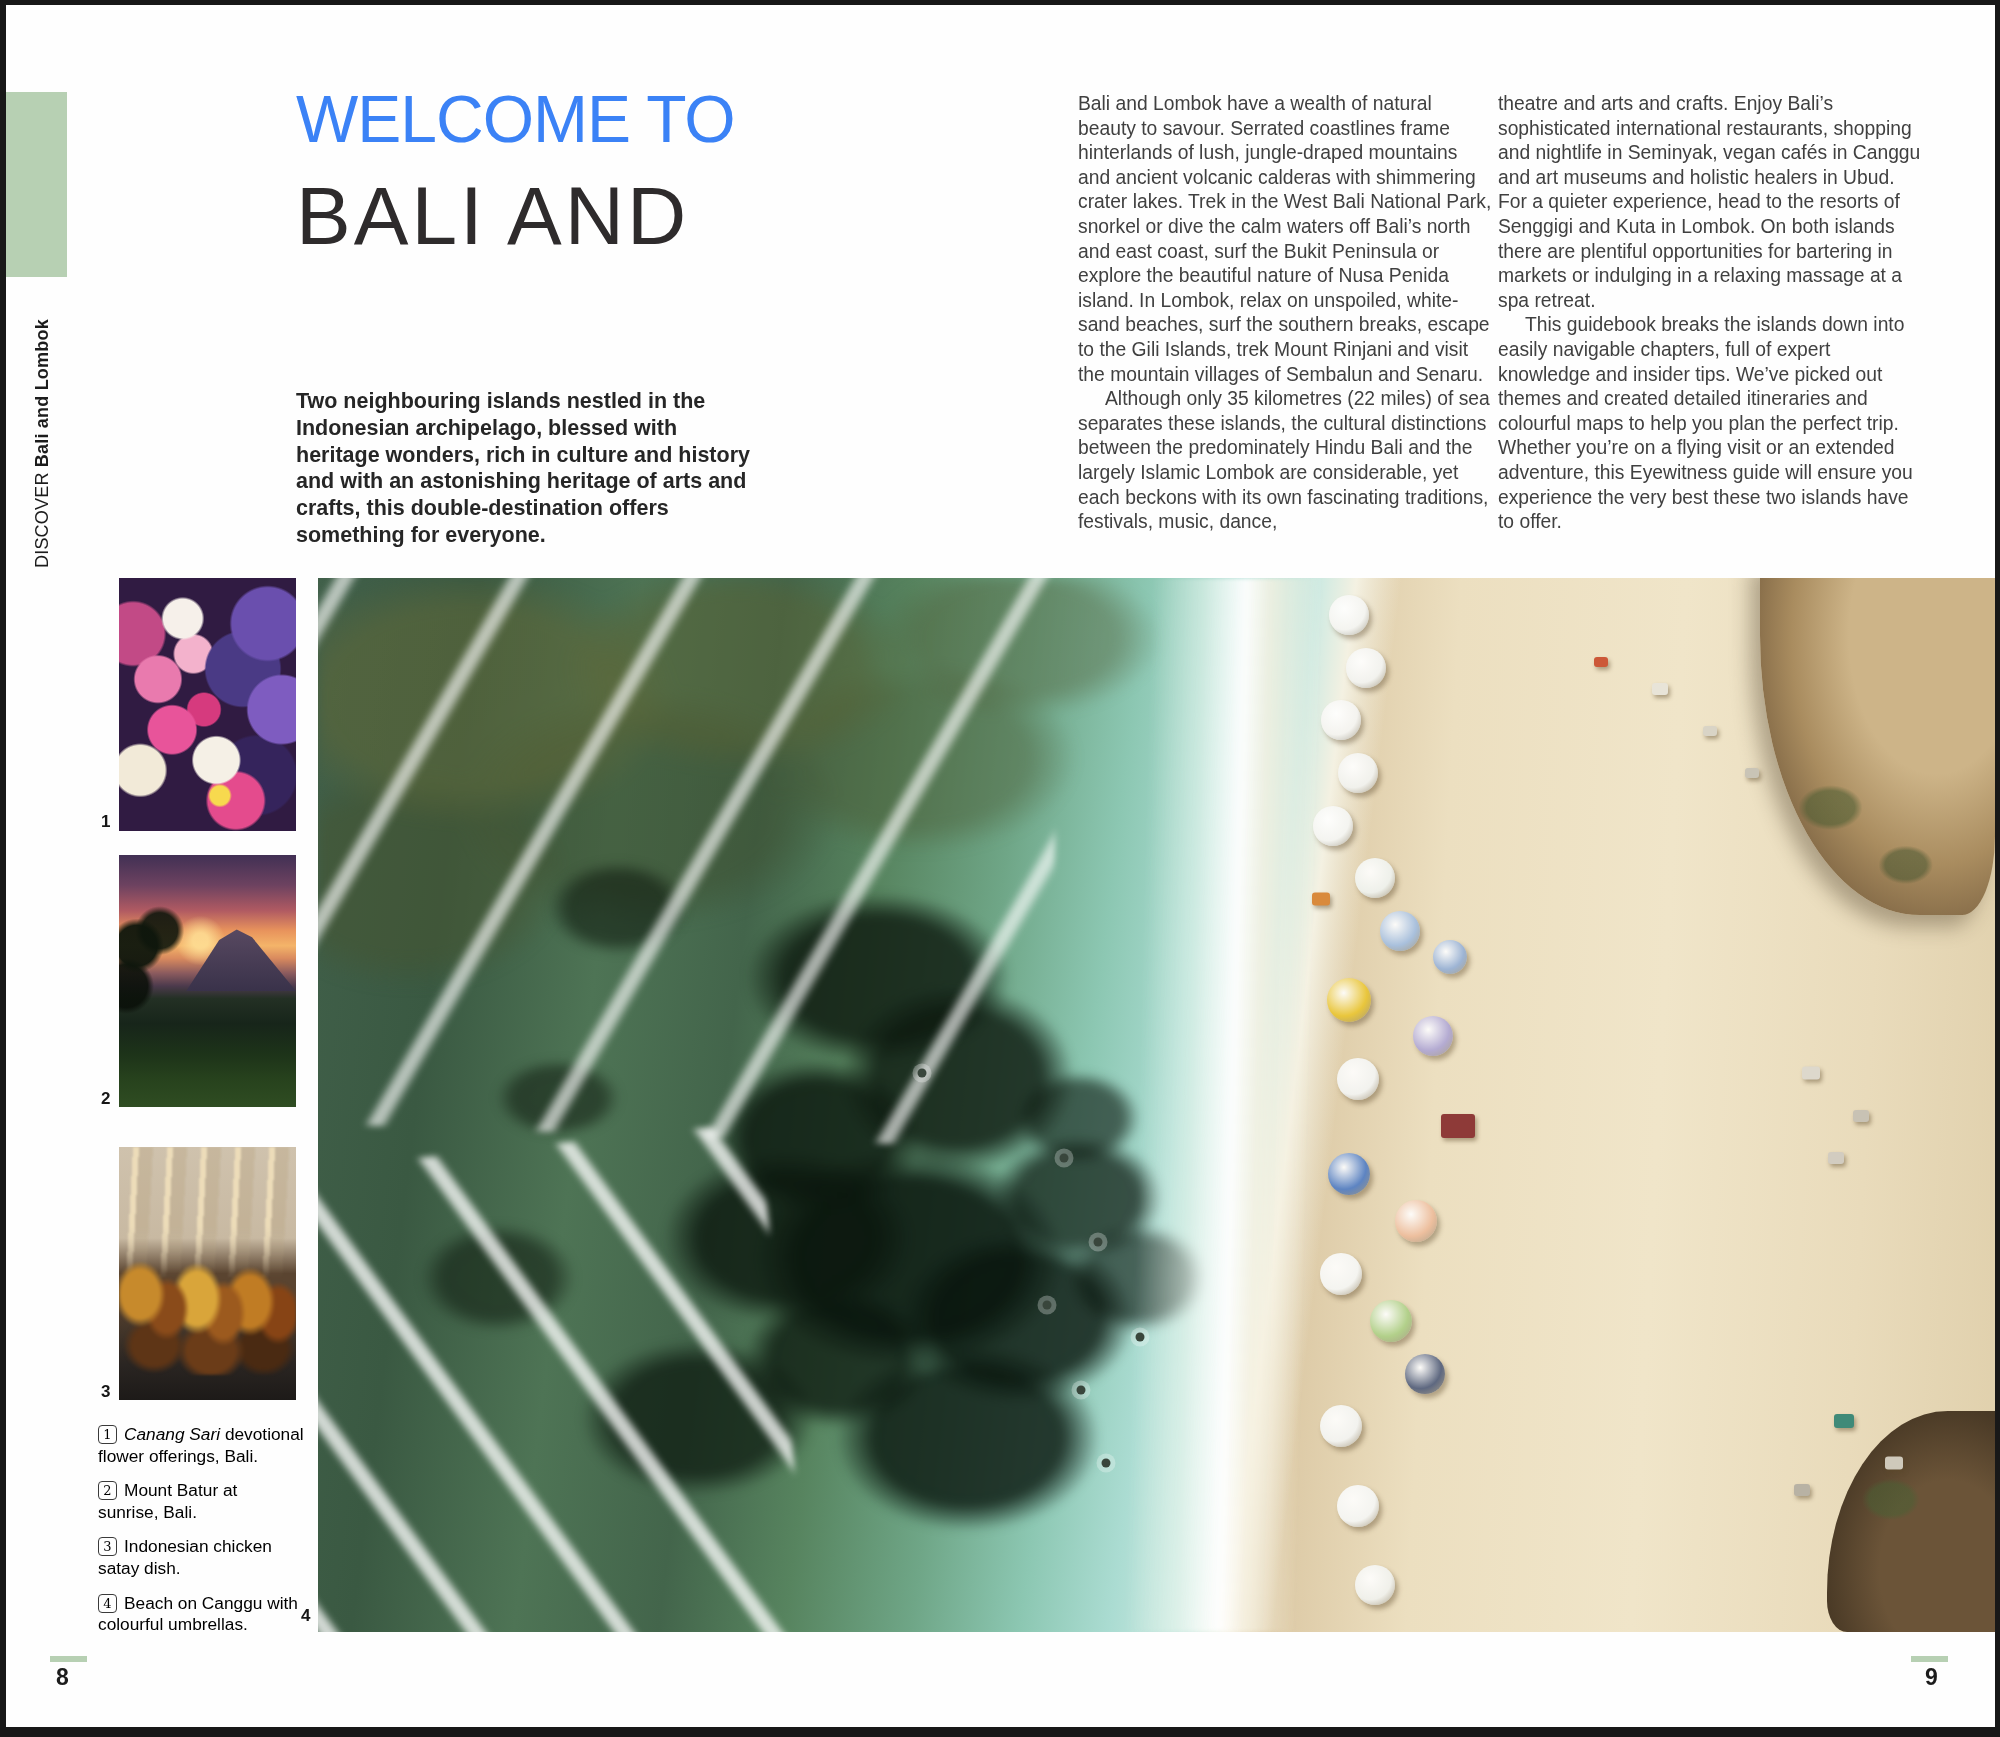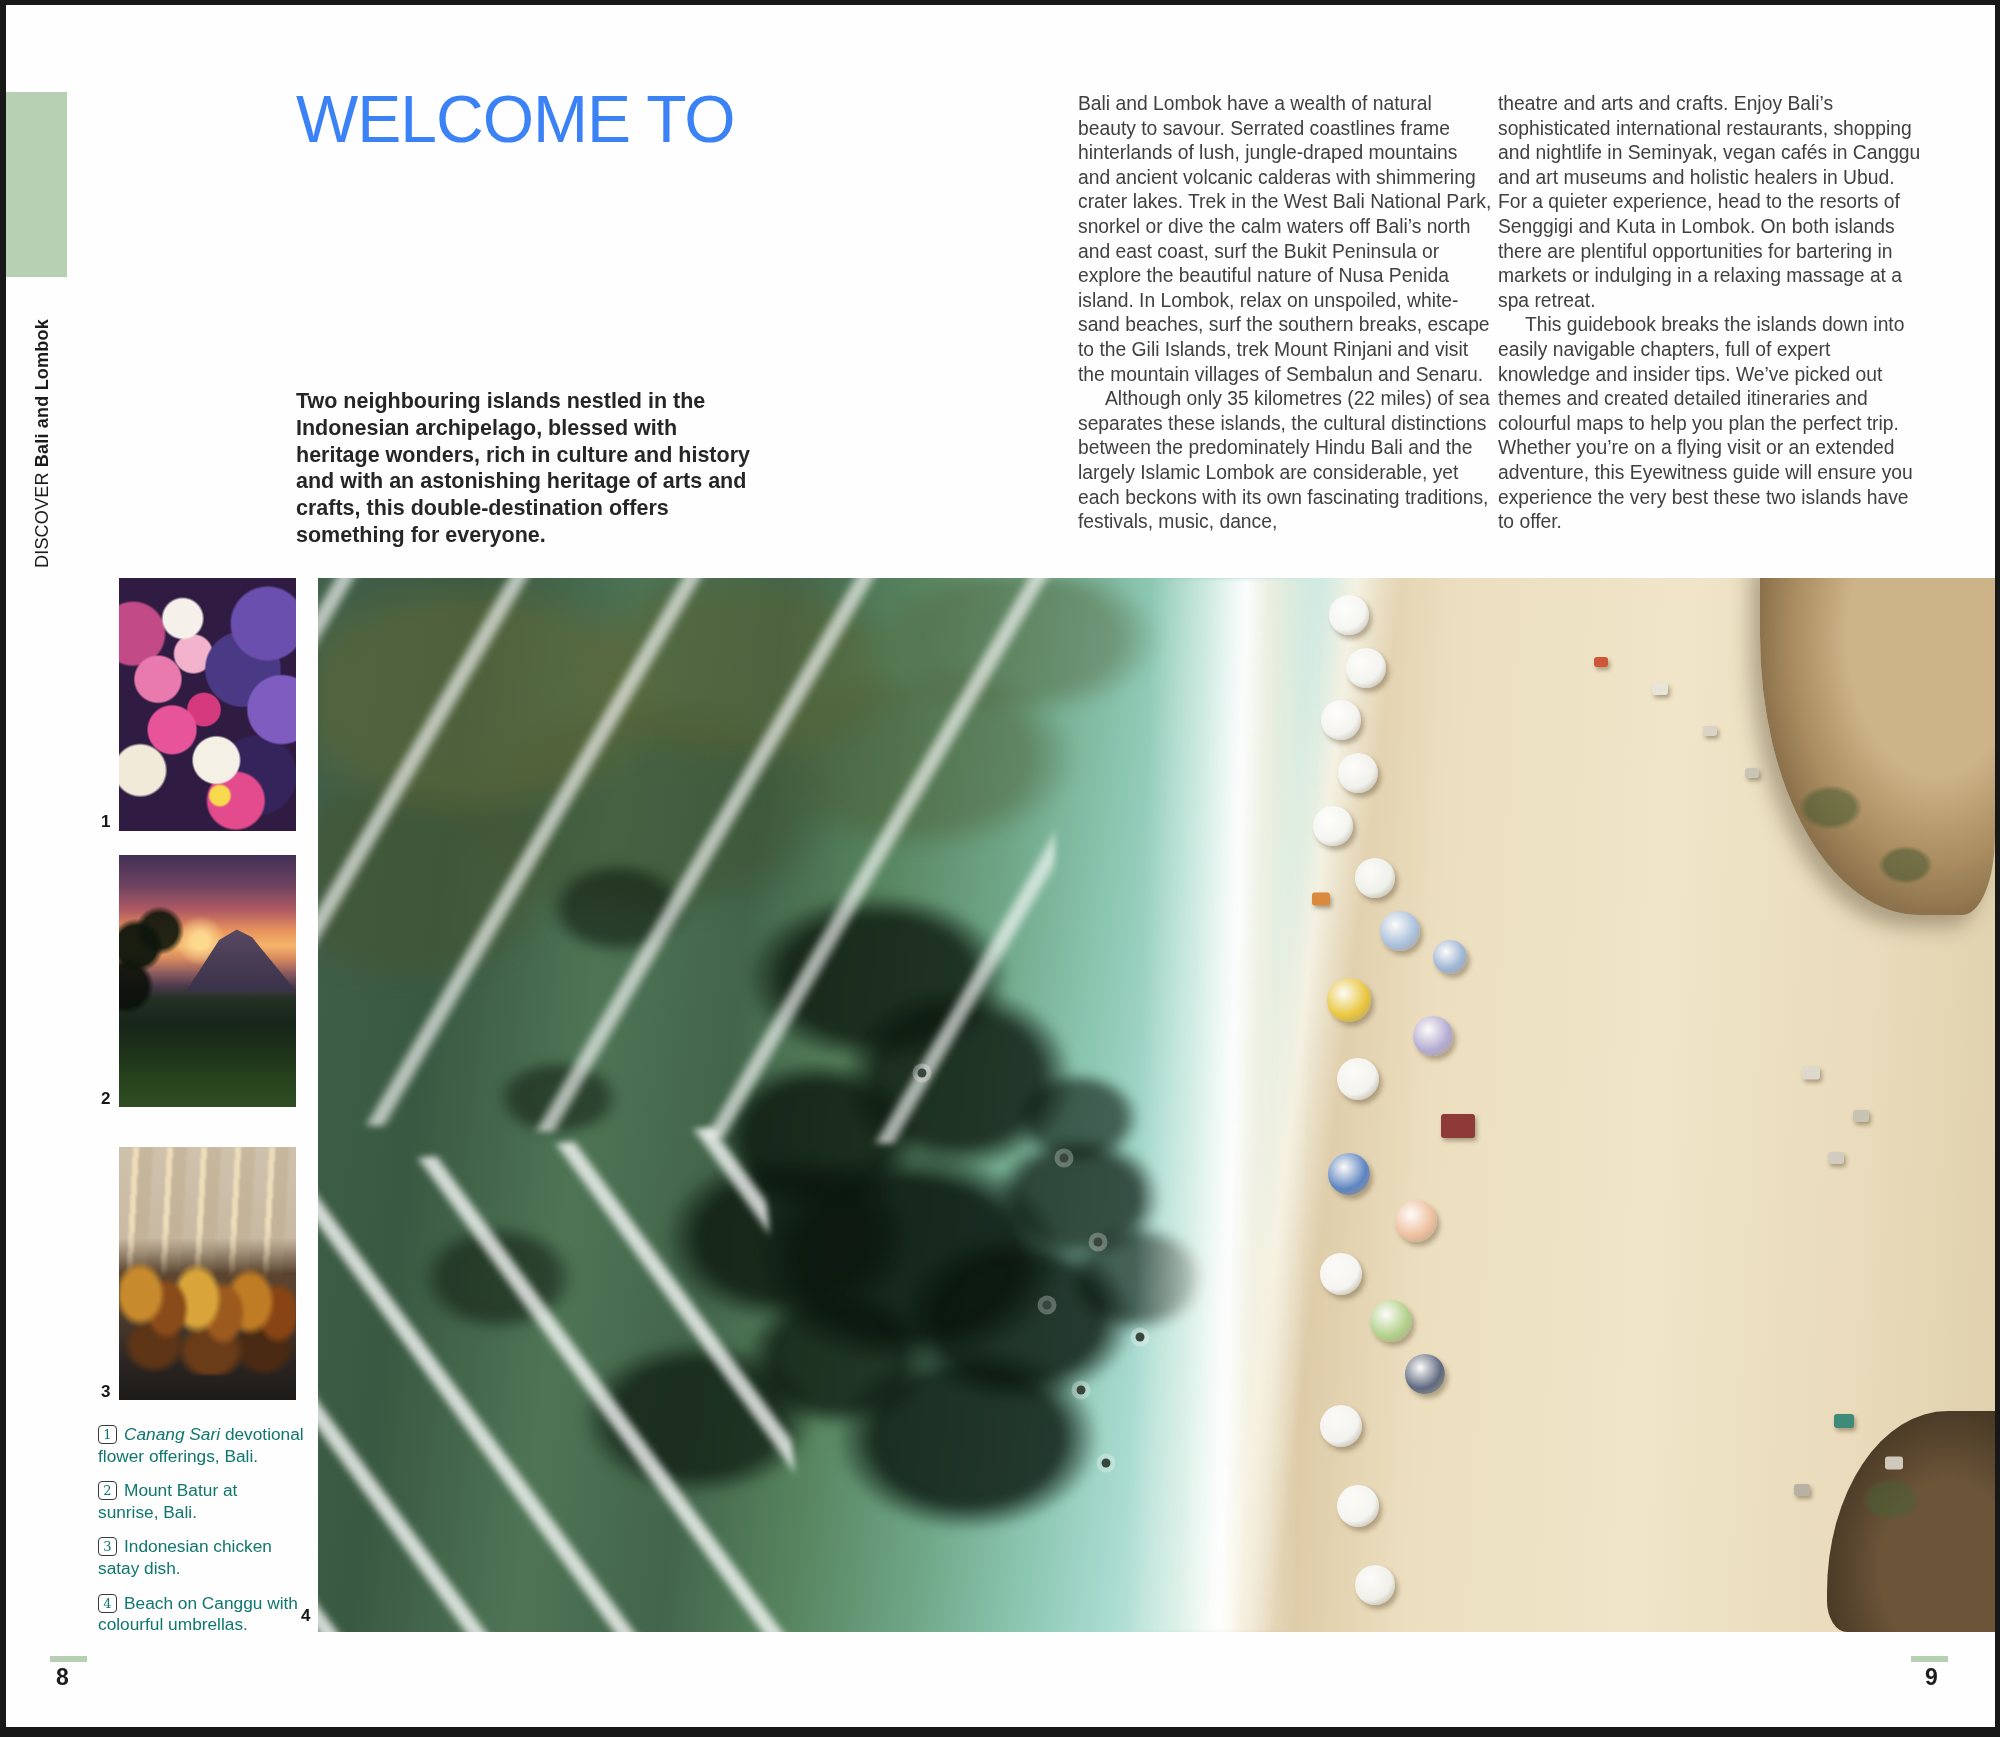--- a/index.html
+++ b/index.html
@@ -77,21 +77,21 @@
      radial-gradient(34px 48px at 44% 48%, #d9a53a 0 55%, rgba(0,0,0,0) 75%),
      radial-gradient(30px 44px at 59% 58%, #9c5a1e 0 55%, rgba(0,0,0,0) 75%),
      radial-gradient(34px 46px at 74% 50%, #c07c24 0 55%, rgba(0,0,0,0) 75%),
      radial-gradient(30px 42px at 90% 58%, #874415 0 55%, rgba(0,0,0,0) 75%),
      radial-gradient(40px 36px at 20% 80%, #5e3516 0 55%, rgba(0,0,0,0) 78%),
      radial-gradient(44px 38px at 52% 84%, #6b3c18 0 55%, rgba(0,0,0,0) 78%),
      radial-gradient(40px 36px at 82% 82%, #4a2a12 0 55%, rgba(0,0,0,0) 78%);}
 
   
   .captions{position:absolute;left:98px;top:1424px;width:232px;}
-  .cap{margin-bottom:13px;font-size:17.3px;line-height:21.6px;color:#0f766e;}
+  .cap{margin-bottom:13px;font-size:17.3px;line-height:21.6px;color:#000000;}
   .capnum{display:inline-block;width:17px;height:17px;border:1.6px solid #3a3a3a;border-radius:4px;
           font-family:"DejaVu Serif",serif;font-size:13px;line-height:17px;text-align:center;
           margin-right:7px;transform:translateY(-1px);}
   .captext{white-space:pre-line;}
   .captext i{font-style:italic;}
 
   
   .photo-beach{position:absolute;left:318px;top:578px;width:1677px;height:1054px;overflow:hidden;
      background:linear-gradient(93deg,#d9c5a0 57%,#ecdfc0 66%,#f0e5c9 79%,#e9dbbb 91%,#e0d0ac 100%);}
   .sea{position:absolute;inset:0;background:
@@ -163,21 +163,21 @@
 
   <div class="frame frame-top"></div>
   <div class="frame frame-bottom"></div>
   <div class="frame frame-left"></div>
   <div class="frame frame-right"></div>
 
   <div class="color-tab"></div>
   <div class="spine"><span class="sec">DISCOVER</span> <span class="bk">Bali and Lombok</span></div>
 
   <div class="kicker">WELCOME TO</div>
-  <div class="title"><br></div>
+  <div class="title"><span>BALI AND</span><br></div>
   <div class="intro">Two neighbouring islands nestled in the Indonesian archipelago, blessed with heritage wonders, rich in culture and history and with an astonishing heritage of arts and crafts, this double-destination offers something for everyone.</div>
 
   <div class="col col1">
     <p>Bali and Lombok have a wealth of natural beauty to savour. Serrated coastlines frame hinterlands of lush, jungle-draped mountains and ancient volcanic calderas with shimmering crater lakes. Trek in the West Bali National Park, snorkel or dive the calm waters off Bali’s north and east coast, surf the Bukit Peninsula or explore the beautiful nature of Nusa Penida island. In Lombok, relax on unspoiled, white-sand beaches, surf the southern breaks, escape to the Gili Islands, trek Mount Rinjani and visit the mountain villages of Sembalun and Senaru.</p>
     <p class="indent">Although only 35 kilometres (22 miles) of sea separates these islands, the cultural distinctions between the predominately Hindu Bali and the largely Islamic Lombok are considerable, yet each beckons with its own fascinating traditions, festivals, music, dance,</p>
   </div>
   <div class="col col2">
     <p>theatre and arts and crafts. Enjoy Bali’s sophisticated international restaurants, shopping and nightlife in Seminyak, vegan cafés in Canggu and art museums and holistic healers in Ubud. For a quieter experience, head to the resorts of Senggigi and Kuta in Lombok. On both islands there are plentiful opportunities for bartering in markets or indulging in a relaxing massage at a spa retreat.</p>
     <p class="indent">This guidebook breaks the islands down into easily navigable chapters, full of expert knowledge and insider tips. We’ve picked out themes and created detailed itineraries and colourful maps to help you plan the perfect trip. Whether you’re on a flying visit or an extended adventure, this Eyewitness guide will ensure you experience the very best these two islands have to offer.</p>
   </div>

